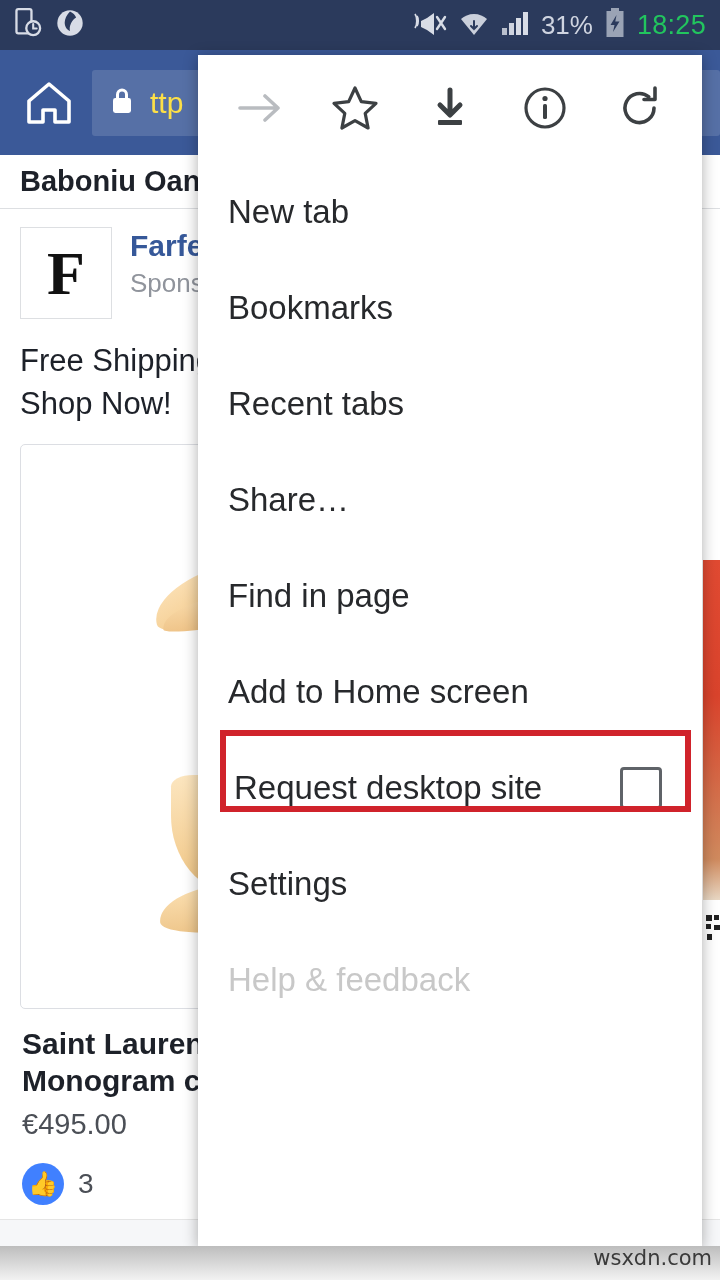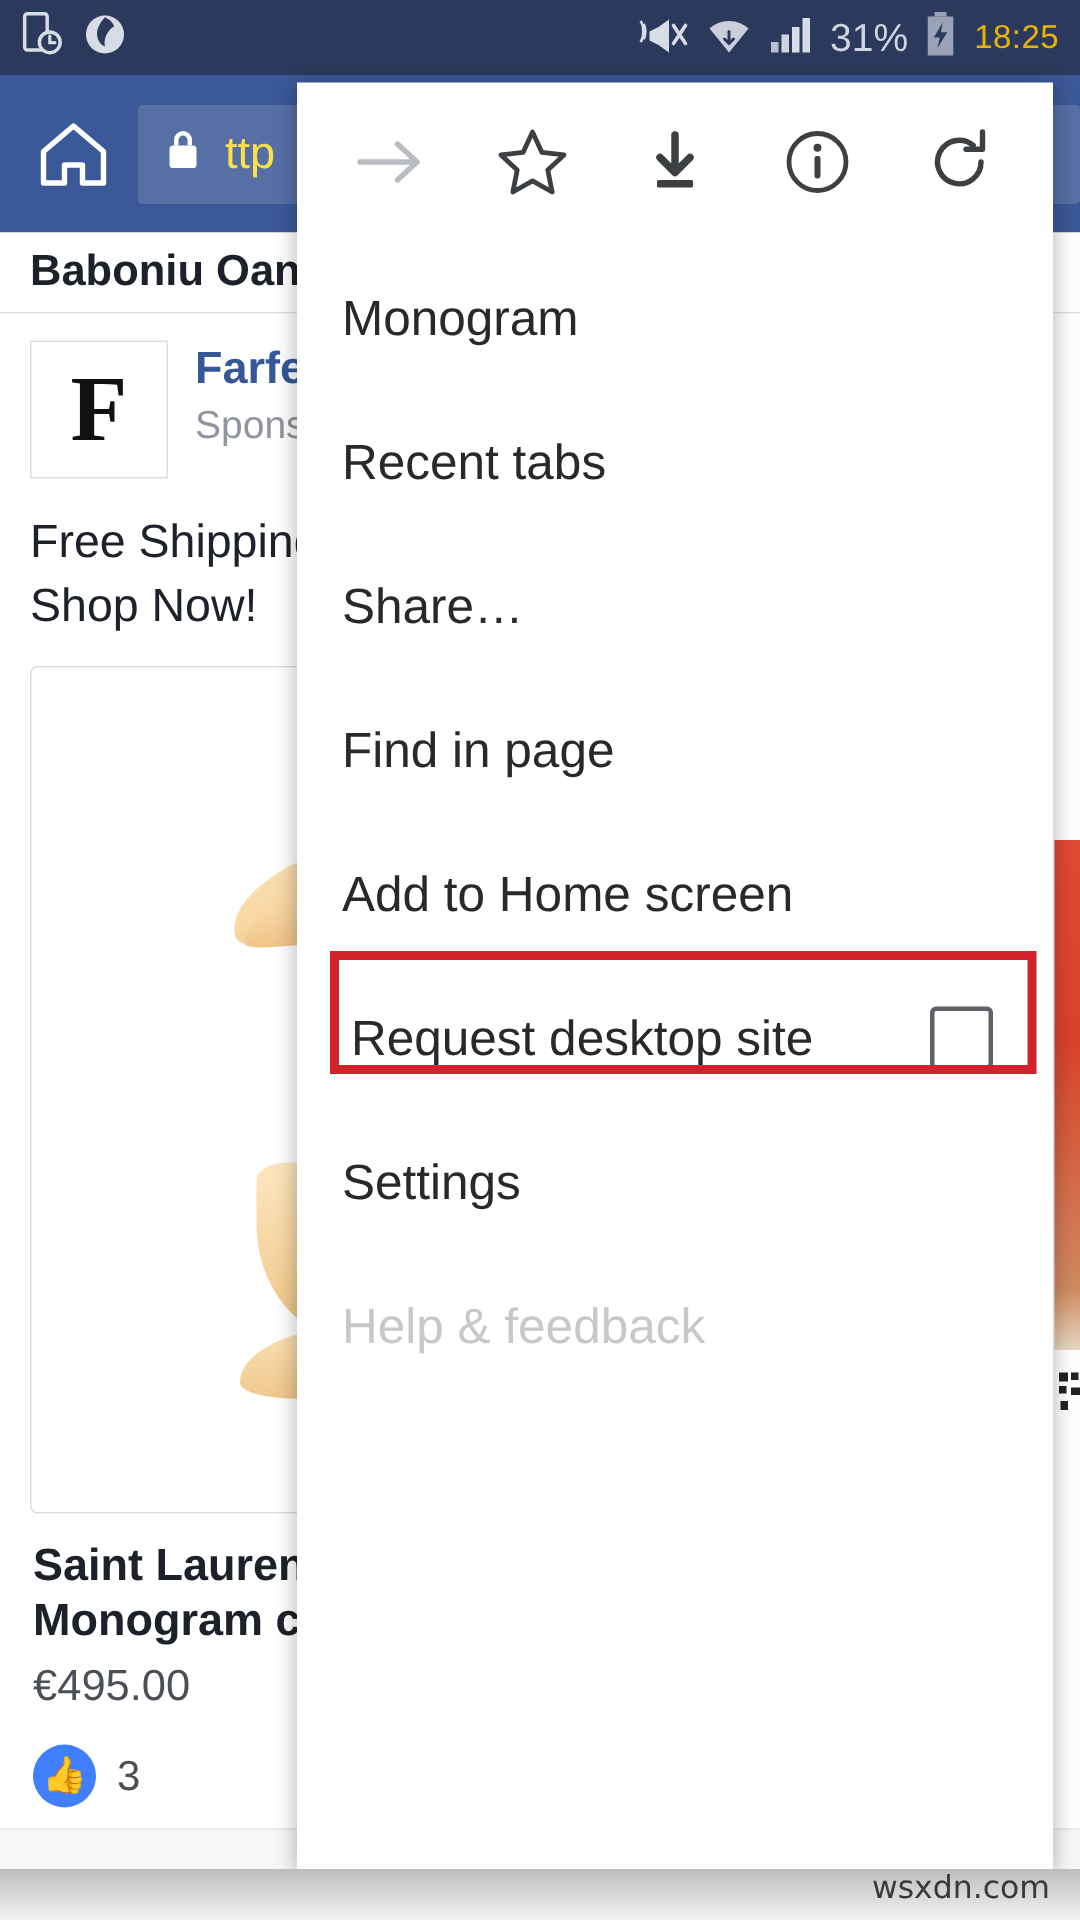--- a/index.html
+++ b/index.html
@@ -11,21 +11,21 @@
   #screen { position:relative; width:720px; height:1280px; overflow:hidden; background:#fff; }
 
   
   .statusbar {
     position:absolute; left:0; top:0; width:720px; height:50px;
     background:#2b3a5c; display:flex; align-items:center;
     padding:0 14px; color:#d8dce6;
   }
   .sb-left { display:flex; align-items:center; gap:14px; }
   .sb-right { margin-left:auto; display:flex; align-items:center; gap:11px; }
-  .sb-text { font-size:22px; color:#eab308; letter-spacing:.3px; line-height:1;text-align:right; }
+  .sb-text { font-size:27px; color:#22c55e; letter-spacing:.3px; line-height:1;text-align:right; }
   .sb-pct { font-size:26px; color:#cfd4e0; line-height:1; }
 
   
   .toolbar {
     position:absolute; left:0; top:50px; width:720px; height:105px;
     background:#3b5998; display:flex; align-items:center; padding-left:18px;
   }
   .home-btn { width:62px; height:62px; display:flex; align-items:center; justify-content:center; }
   .urlbar {
     margin-left:12px; height:66px; flex:1; margin-right:0;
@@ -131,21 +131,21 @@
     margin-right:10px;
   }
   .hl-wrap { position:relative; }
   .highlight-box {
     position:absolute; left:22px; top:-10px; width:471px; height:82px;
     border:6px solid #d0232b; pointer-events:none;
   }
   .menu-item.faded { color:#c8c8c8; }
 
   .watermark {
-    position:absolute; right:20px; bottom:10px; font-size:21px; color:#3a3a3a;
+    position:absolute; right:8px; bottom:10px; font-size:21px; color:#3a3a3a;
     font-family:"DejaVu Sans", sans-serif;
   }
   .page-bottom-shadow {
     position:absolute; left:0; bottom:0; width:720px; height:34px;
     background:linear-gradient(180deg,#bdbdbd,#f2f2f2);
   }
 </style>
 </head>
 <body>
 
@@ -292,21 +292,22 @@
       </div>
       <div class="mi">
         <svg width="48" height="48" viewBox="0 0 48 48">
           <path d="M38 24a14.5 14.5 0 11-5.2-11.1" stroke="#3c4043" stroke-width="3.6" fill="none" stroke-linecap="round"></path>
           <path d="M39 4v11.5H28" stroke="#3c4043" stroke-width="3.6" fill="none" stroke-linecap="round" stroke-linejoin="round"></path>
         </svg>
       </div>
     </div>
 
     <div class="menu-list">
-      <div class="menu-item">Monogram</div>
+      <div class="menu-item">New tab</div>
+      <div class="menu-item">Bookmarks</div>
       <div class="menu-item">Recent tabs</div>
       <div class="menu-item">Share…</div>
       <div class="menu-item">Find in page</div>
       <div class="menu-item">Add to Home screen</div>
 
       <div class="hl-wrap">
         <div class="menu-item checkrow">
           <span>Request desktop site</span>
           <span class="checkbox"></span>
         </div>

